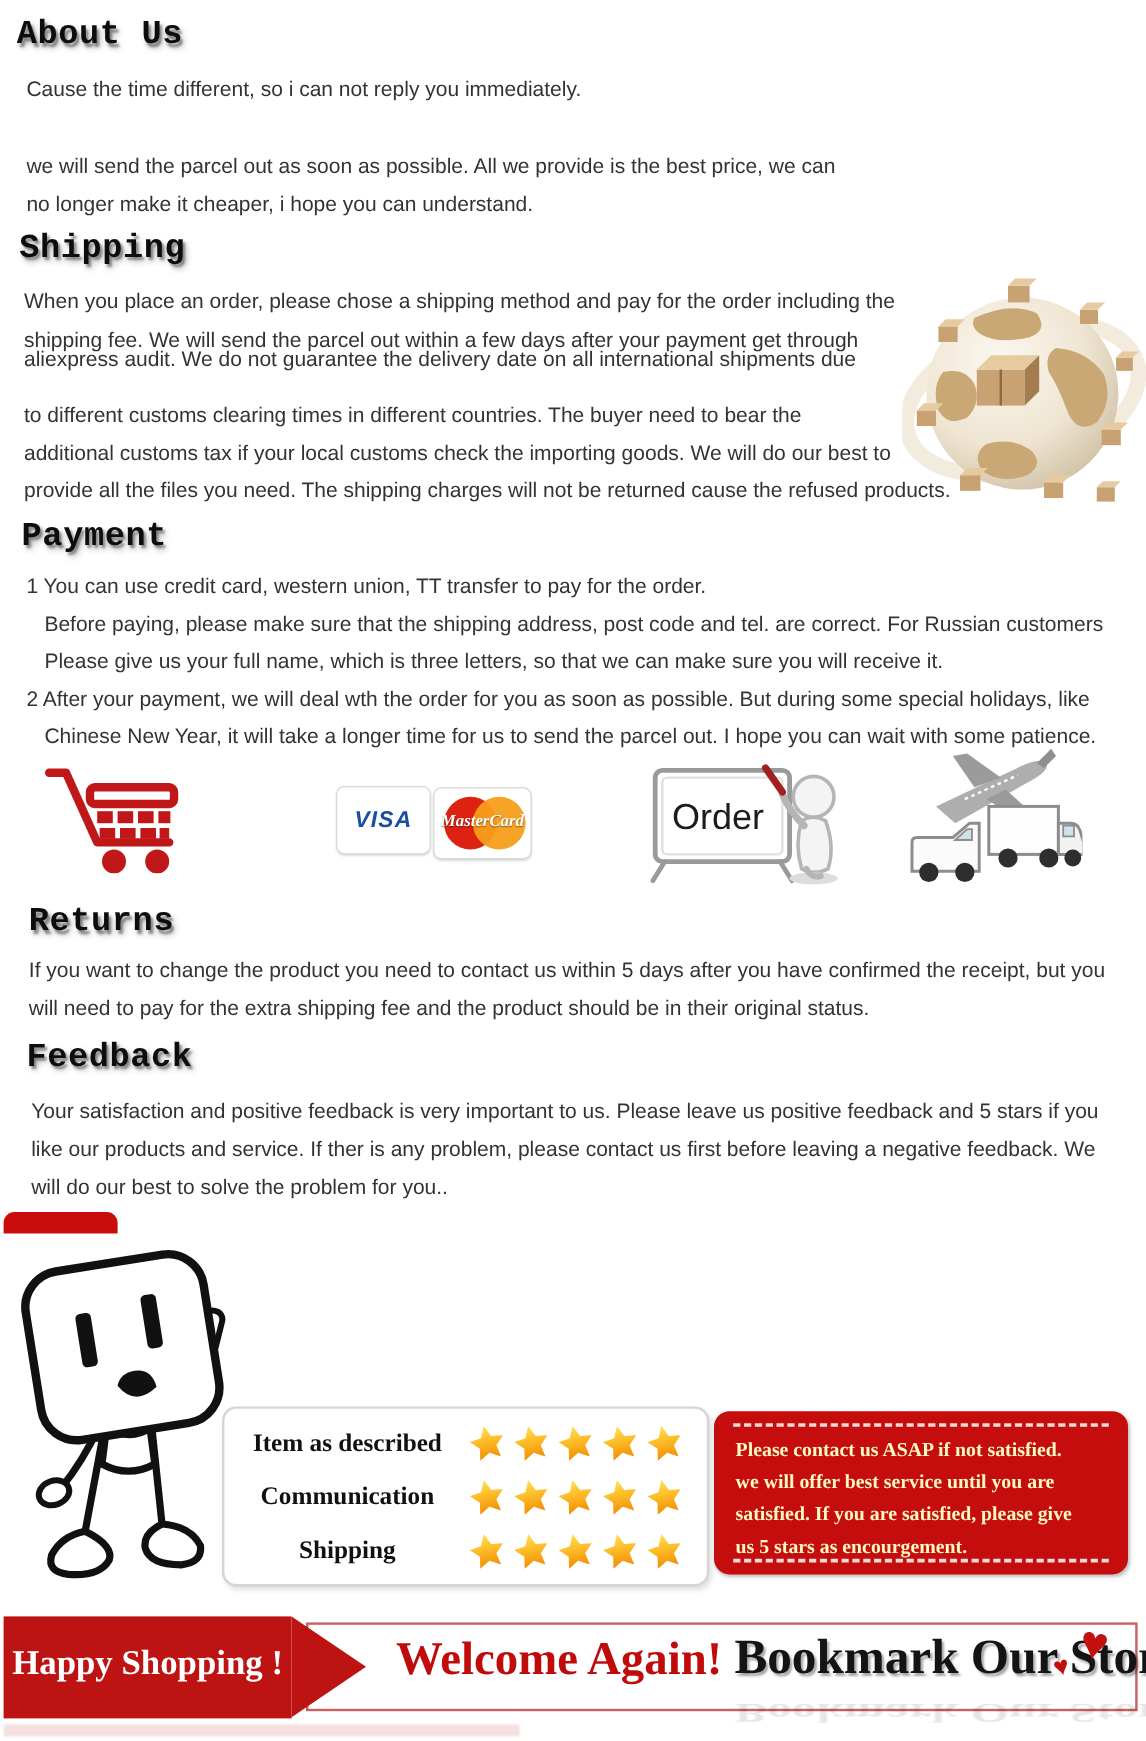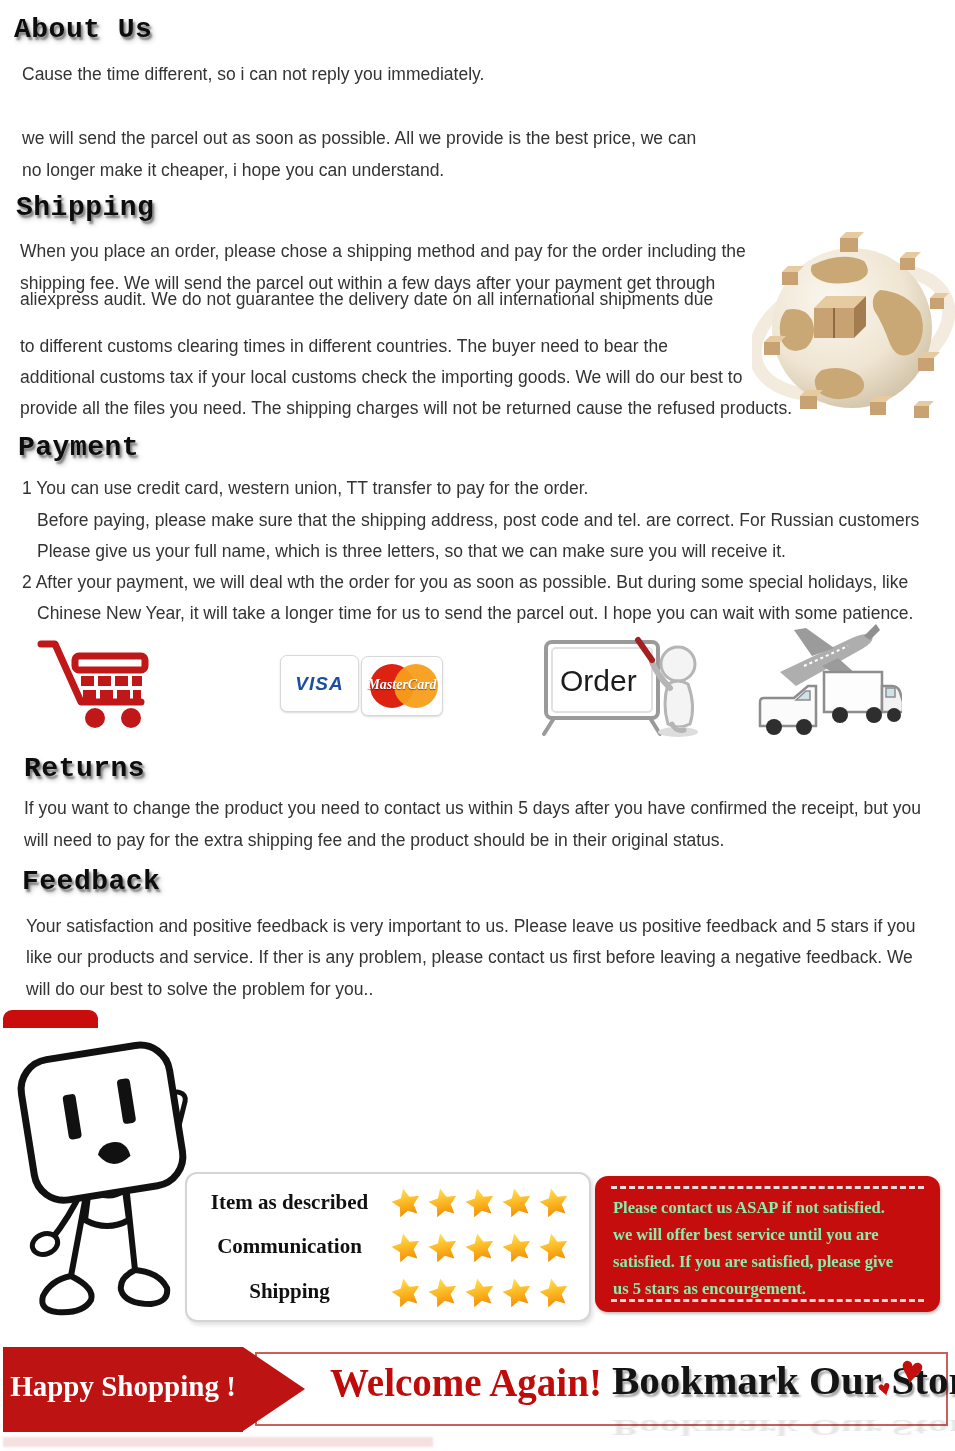--- a/index.html
+++ b/index.html
@@ -39,21 +39,21 @@
      display:flex;flex-direction:column;justify-content:space-around;padding:6px 10px;box-sizing:border-box;}
   .rrow{display:flex;align-items:center;}
   .rlabel{width:185px;text-align:center;font-family:"Liberation Serif",serif;font-weight:bold;font-size:21px;color:#111;}
   .rstars{display:flex;margin-left:6px;}
   .star{width:36px;height:34px;margin-right:1px;transform:rotate(-12deg);}
   
   .notice{position:absolute;left:595px;top:1176px;width:345px;height:136px;background:#c50d0d;border-radius:13px;
      box-shadow:1px 2px 3px rgba(0,0,0,.25);padding:10px 16px;box-sizing:border-box;}
   .notice-inner{height:100%;border-top:3px dashed rgba(255,255,255,.85);border-bottom:3px dashed rgba(255,255,255,.85);
      padding:5px 2px;box-sizing:border-box;}
-  .notice .nl{color:#86efac;font-family:"Liberation Serif",serif;font-weight:bold;font-size:16.5px;line-height:27px;white-space:nowrap;}
+  .notice .nl{color:#fef9c3;font-family:"Liberation Serif",serif;font-weight:bold;font-size:16.5px;line-height:27px;white-space:nowrap;}
   
   .foot-strip{position:absolute;left:255px;top:1352px;width:693px;height:74px;background:#fff;
      border:2px solid #c86060;box-sizing:border-box;}
   .foot-red{position:absolute;left:3px;top:1347px;width:240px;height:85px;background:#bd1313;}
   .foot-red:after{content:"";position:absolute;left:240px;top:0;border-top:42.5px solid transparent;
      border-bottom:42.5px solid transparent;border-left:62px solid #bd1313;}
   .happy{position:absolute;left:3px;top:1347px;width:240px;height:79px;display:flex;align-items:center;justify-content:center;
      color:#fff;font-family:"Liberation Serif",serif;font-weight:bold;font-size:29px;z-index:3;white-space:nowrap;}
   .welcome{position:absolute;left:330px;top:1360px;color:#c00b0b;font-family:"Liberation Serif",serif;
      font-weight:bold;font-size:39px;white-space:nowrap;z-index:3;}

